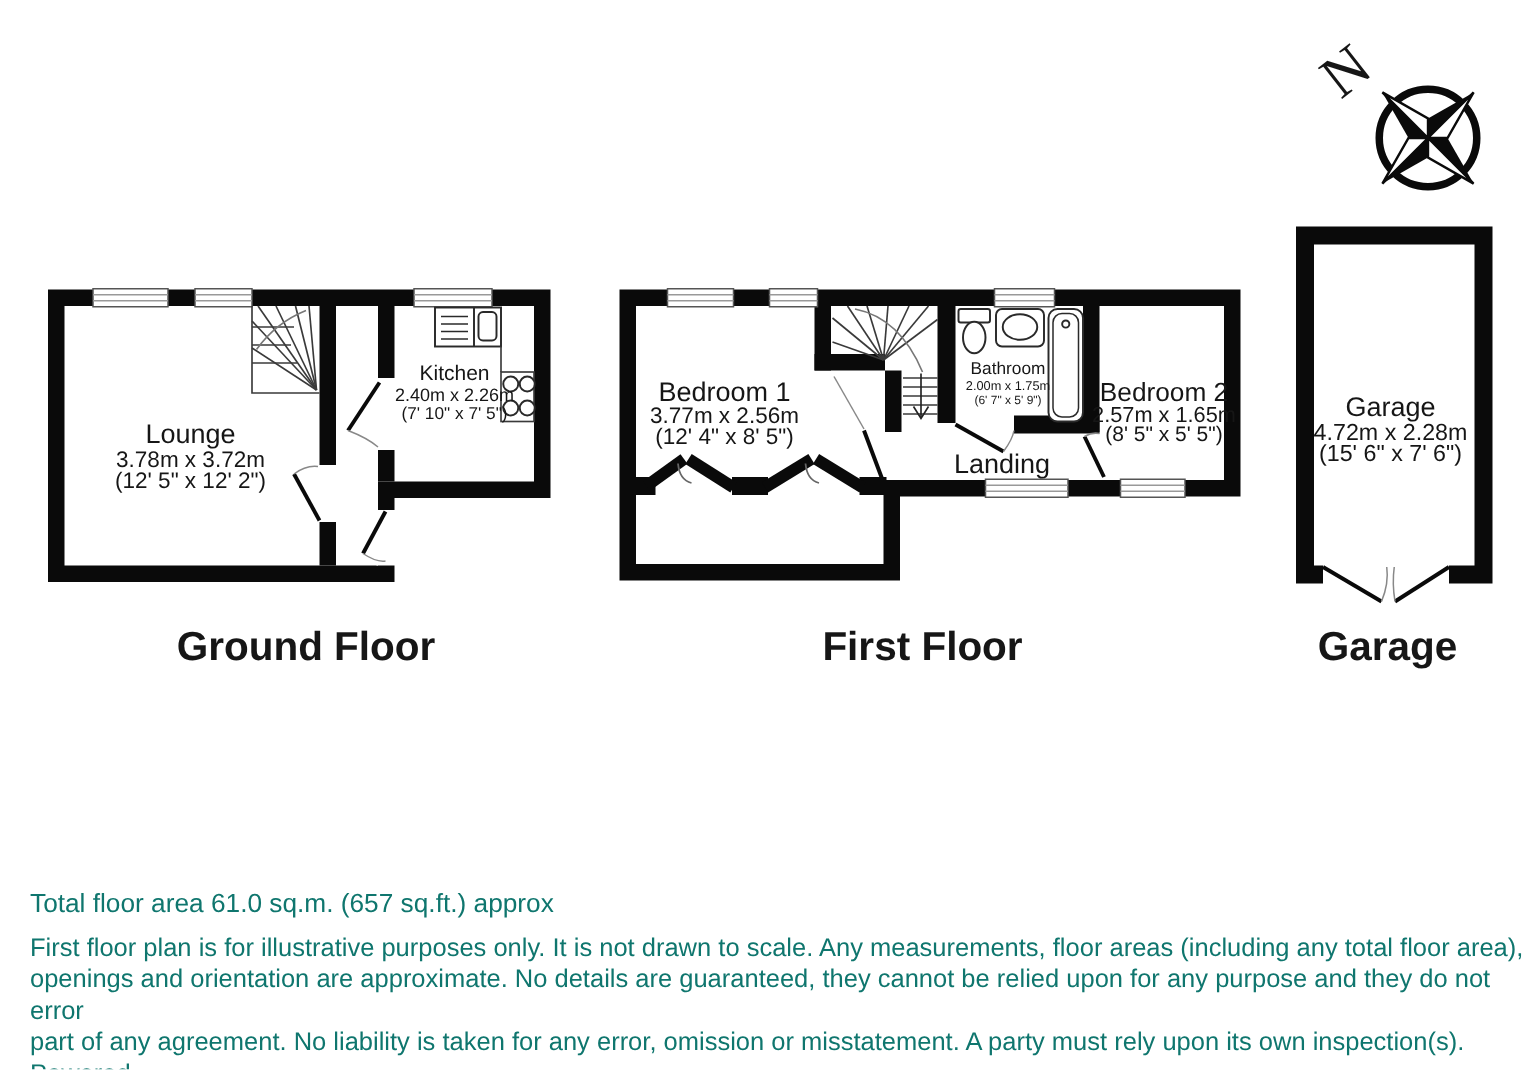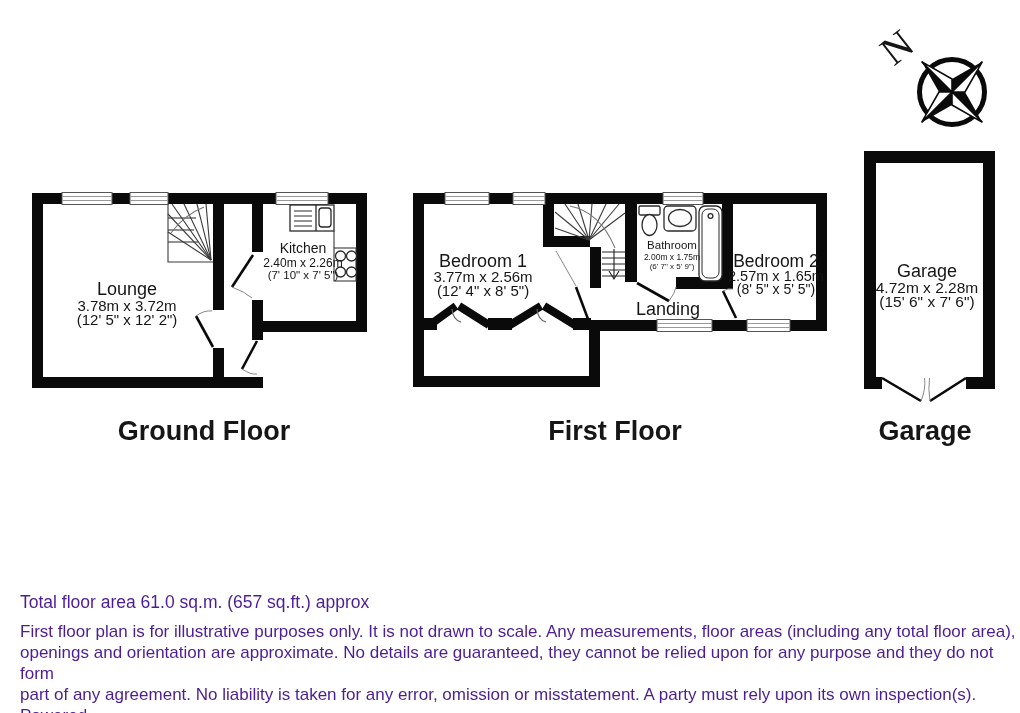--- a/index.html
+++ b/index.html
@@ -6,21 +6,21 @@
   .canvas{
     position:relative;width:1020px;height:713px;background:#ffffff;overflow:hidden;
     font-family:"Liberation Sans", sans-serif;color:#1a1a1a;
   }
   svg{position:absolute;left:0;top:0;}
   svg text{font-family:"Liberation Sans", sans-serif;fill:#161616;}
   text.room-name{font-size:18px;}
   text.room-dim{font-size:15px;}
   text.floor-title{font-size:27px;font-weight:bold;}
   text.north{font-family:"Liberation Serif", serif;font-size:40px;}
-  .footer{position:absolute;left:20px;color:#4c1d95;}
+  .footer{position:absolute;left:20px;color:#0f766e;}
   .total-area{top:592px;font-size:17.5px;}
   .disclaimer{top:621px;font-size:17px;line-height:21px;}
 </style>
 </head>
 <body>
 
 <div class="canvas">
 
 <svg width="1020" height="713" viewBox="0 0 1020 713">
 
@@ -254,18 +254,18 @@
       <text x="927" y="293" font-size="15.5">4.72m x 2.28m</text>
       <text x="927" y="307" font-size="15.5">(15' 6" x 7' 6")</text>
     </g>
     <text class="floor-title" x="925" y="440" text-anchor="middle">Garage</text>
   </g>
 </svg>
 
   <div class="footer total-area">Total floor area 61.0 sq.m. (657 sq.ft.) approx</div>
   <div class="footer disclaimer">
     <div>First floor plan is for illustrative purposes only. It is not drawn to scale. Any measurements, floor areas (including any total floor area),</div>
-    <div>openings and orientation are approximate. No details are guaranteed, they cannot be relied upon for any purpose and they do not form</div>
+    <div>openings and orientation are approximate. No details are guaranteed, they cannot be relied upon for any purpose and they do not error</div>
     <div>part of any agreement. No liability is taken for any error, omission or misstatement. A party must rely upon its own inspection(s). Powered</div>
 
   </div>
 
 </div>
 
 </body></html>

